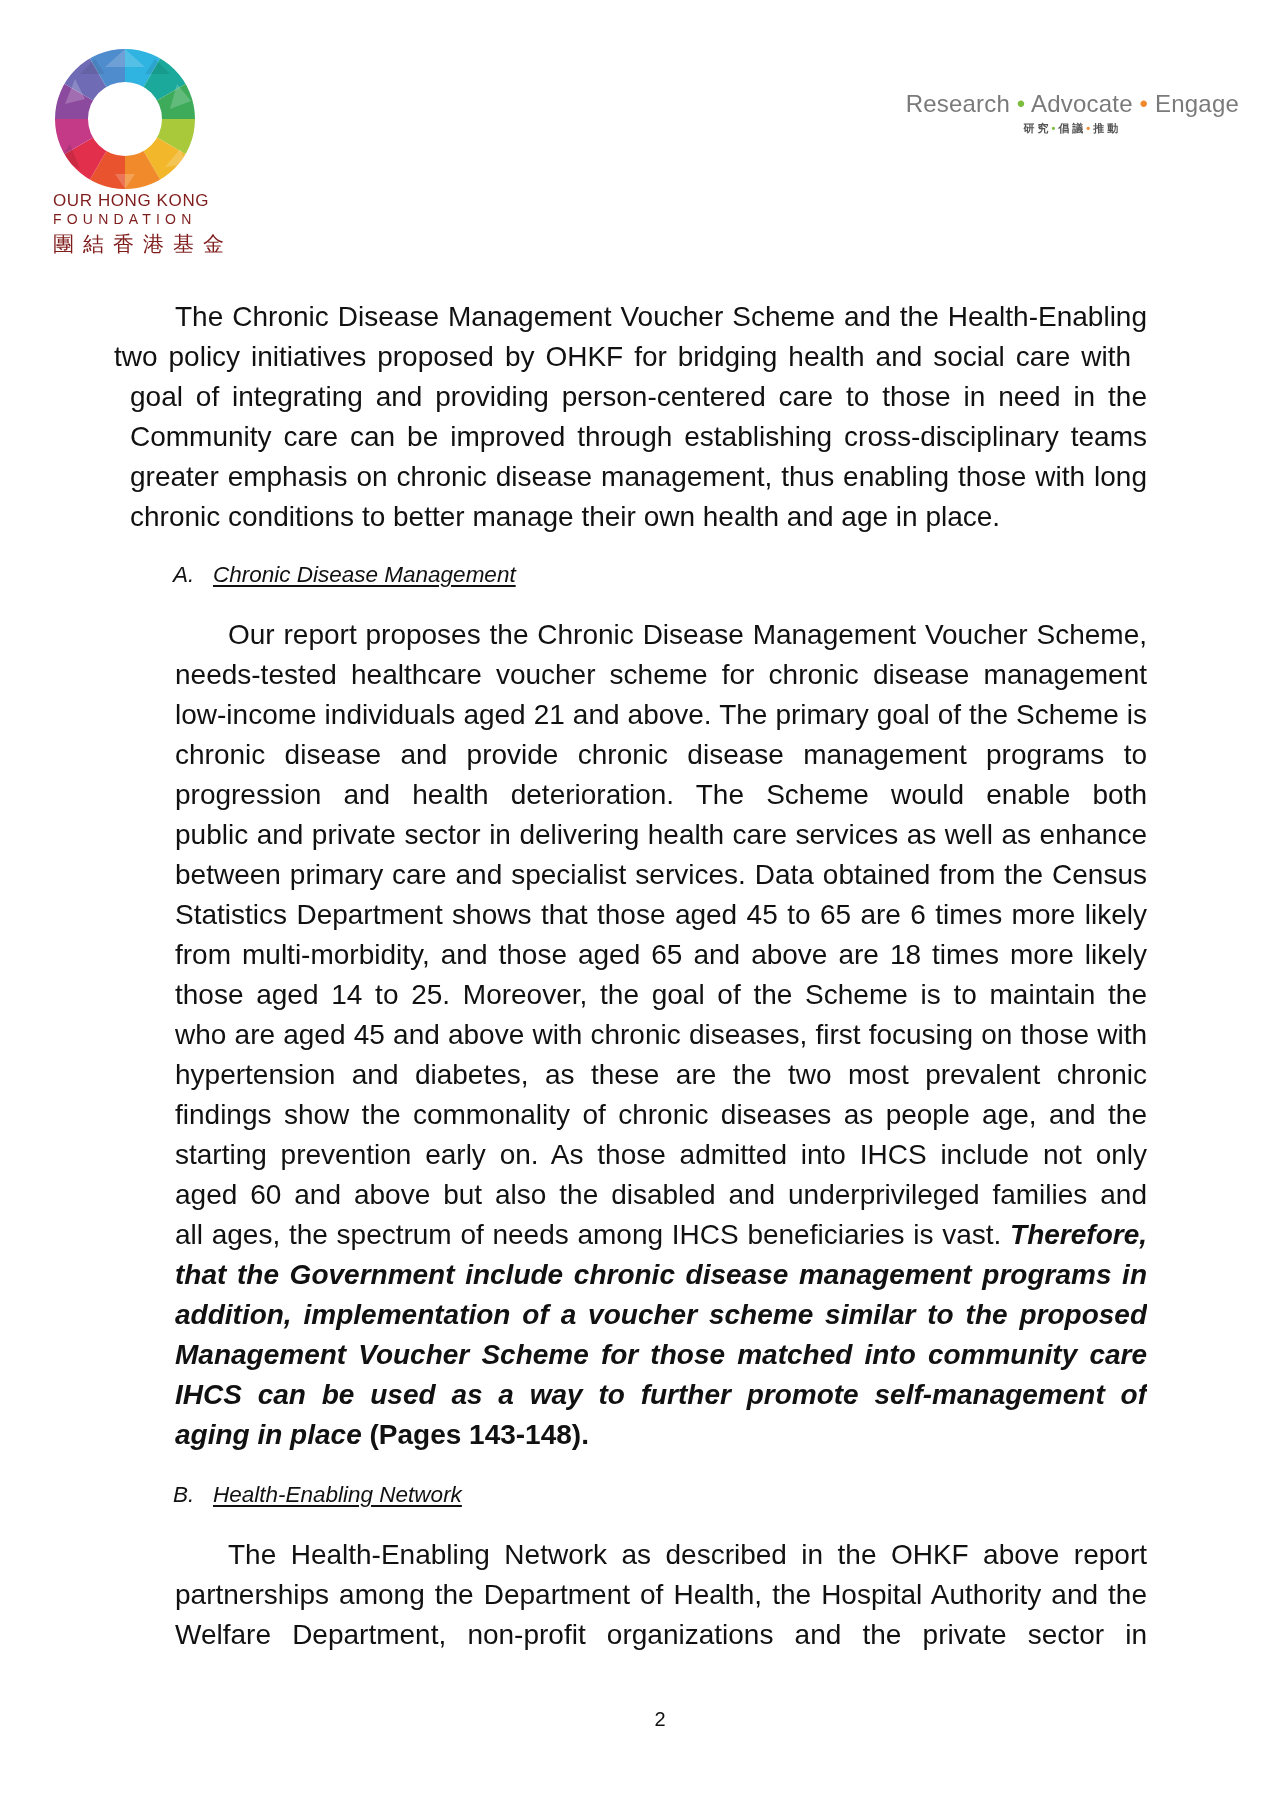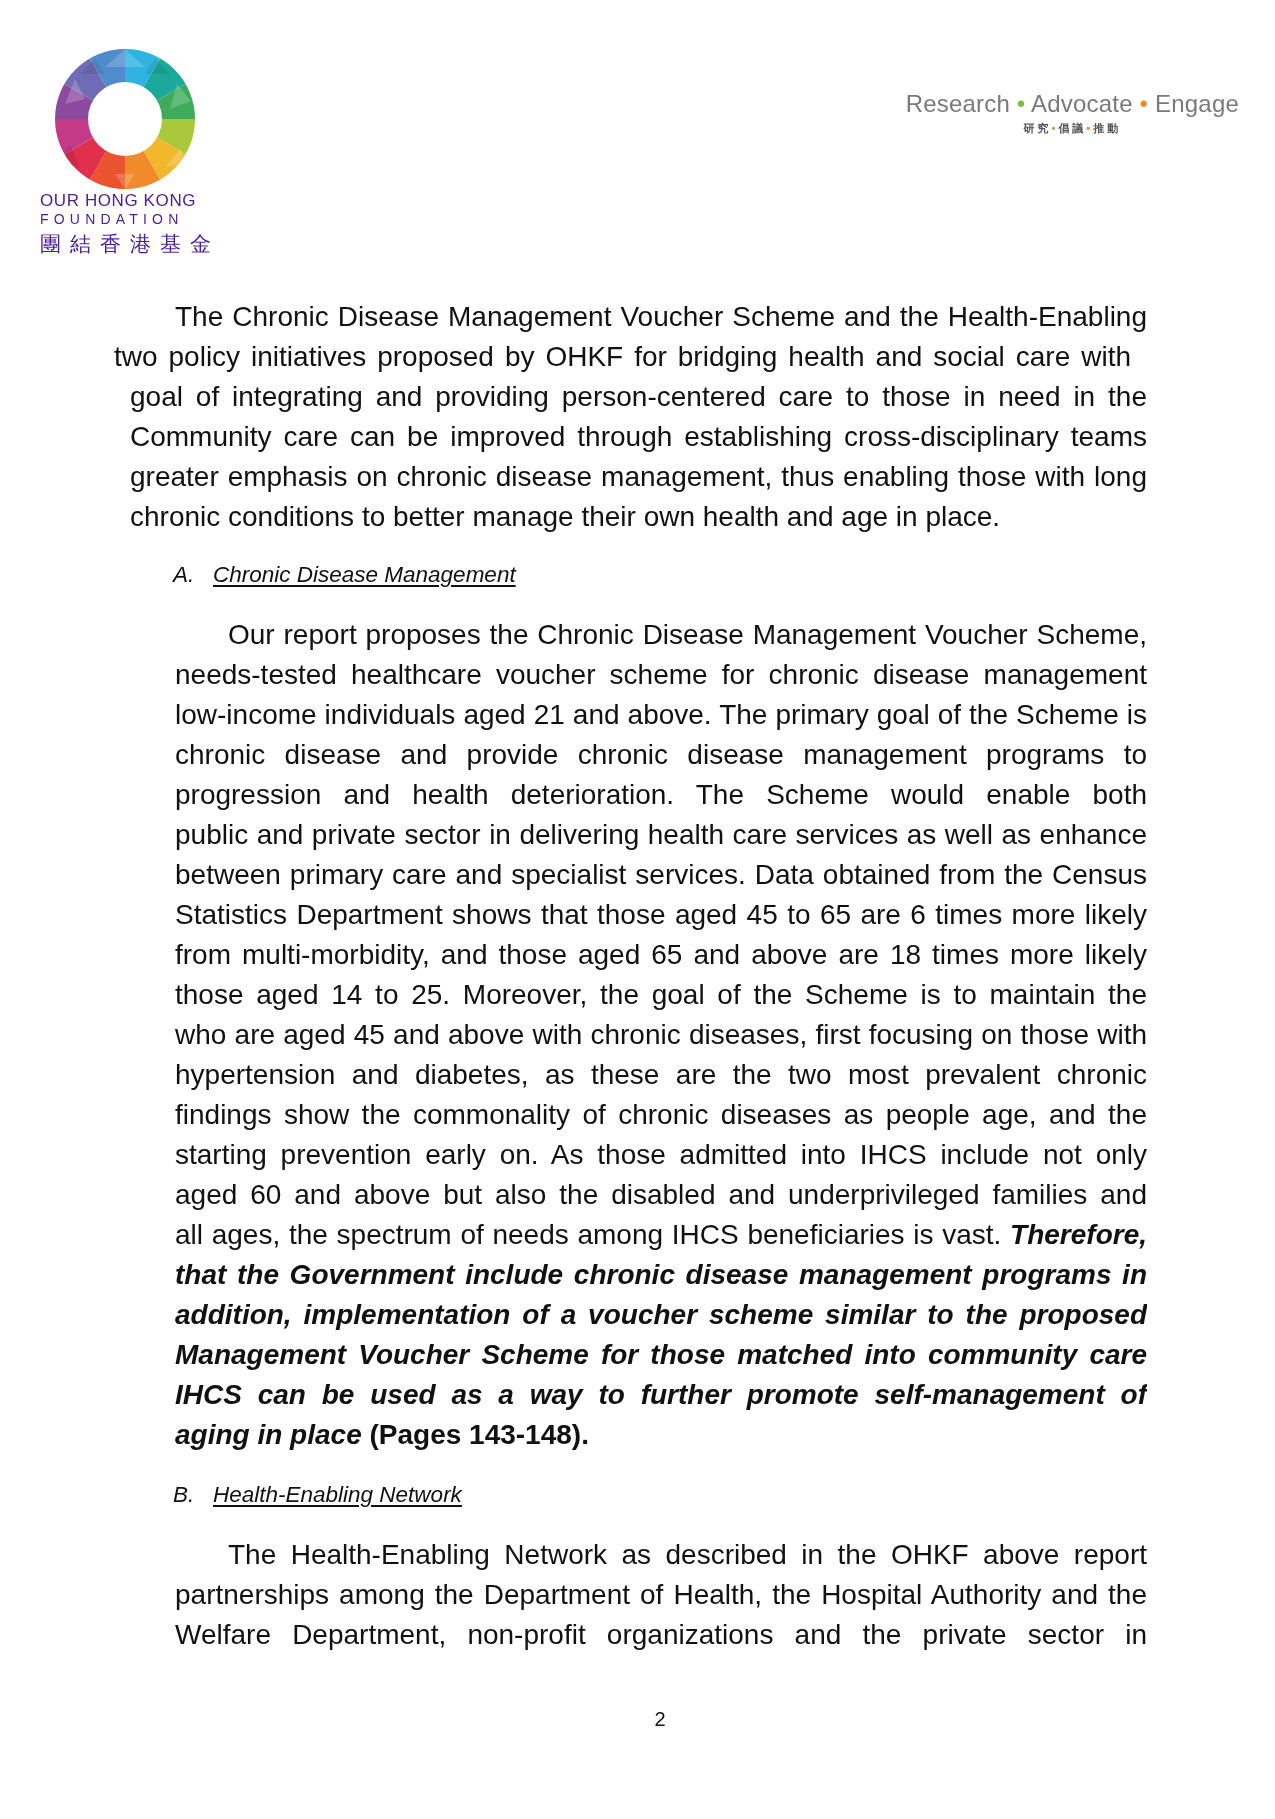--- a/index.html
+++ b/index.html
@@ -1,20 +1,20 @@
 <!DOCTYPE html>
 <html><head>
 <meta charset="utf-8">
 <style>
   html, body { margin: 0; padding: 0; background: #ffffff; }
   body { width: 1275px; height: 1819px; position: relative; overflow: hidden;
          font-family: "Liberation Sans", "DejaVu Sans", sans-serif; color: #111111; }
   .logo { position: absolute; left: 40px; top: 45px; width: 180px; }
   .ring { position: absolute; left: 14px; top: 3px; width: 142px; height: 142px; }
-  .logo-en1, .logo-en2, .logo-zh { position: absolute; left: 0; color: #4c1d95; white-space: nowrap; }
+  .logo-en1, .logo-en2, .logo-zh { position: absolute; left: 13px; color: #7f1d1d; white-space: nowrap; }
   .logo-en1 { top: 146px; font-size: 17px; letter-spacing: 0.6px; }
   .logo-en2 { top: 166px; font-size: 14px; letter-spacing: 5.2px; }
   .logo-zh  { top: 185px; font-size: 21px; letter-spacing: 9px; font-family: "DejaVu Sans", sans-serif; }
   .tagline { position: absolute; right: 36px; top: 90px; text-align: center; color: #7a7a7a; }
   .tag-en { font-size: 24px; letter-spacing: 0.2px; white-space: nowrap; }
   .tag-zh { font-size: 11px; font-weight: bold; color: #555; letter-spacing: 3px; margin-top: 3px; white-space: nowrap; }
   .dot-green { color: #7cbd3f; }
   .dot-orange { color: #f28a2c; }
   .line { position: absolute; height: 40px; line-height: 40px; font-size: 28px; white-space: nowrap;
           font-family: Liberation Sans, sans-serif; transform-origin: left center; }

